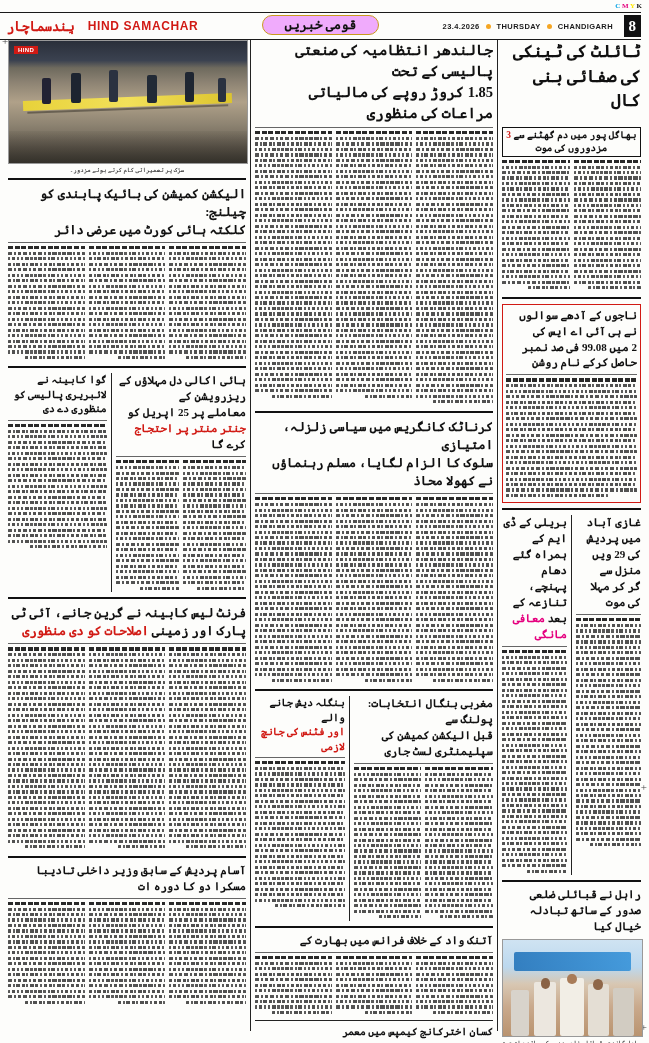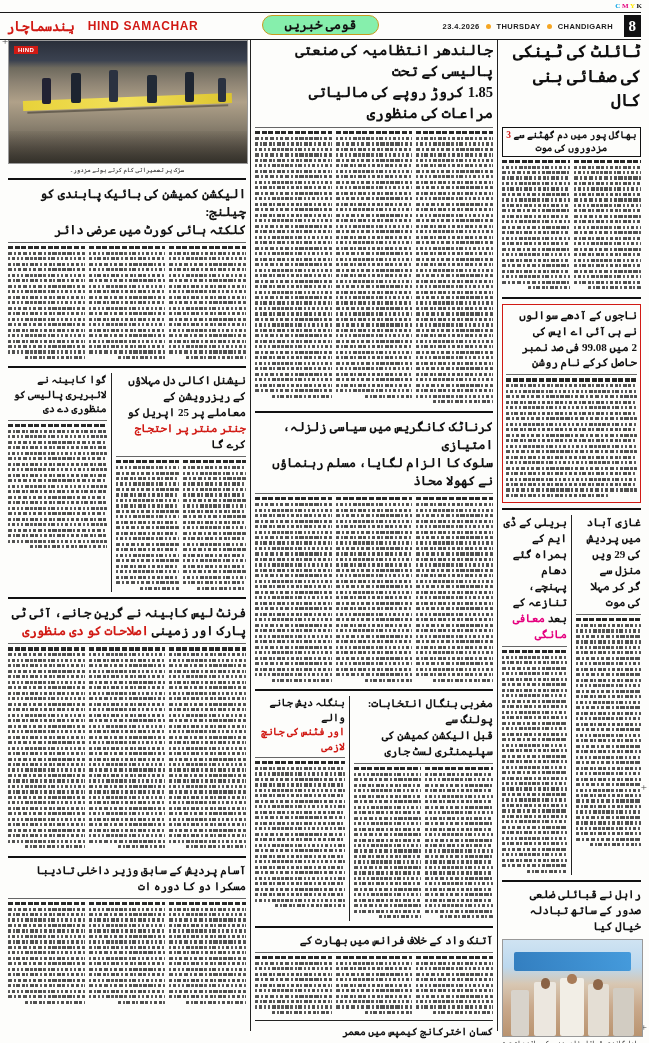--- a/index.html
+++ b/index.html
@@ -35,21 +35,21 @@
   }
   .mh-logo-en{
     color:#d11a14;font-weight:bold;font-size:12px;
     font-family:"Liberation Sans",sans-serif;letter-spacing:.6px;
     margin-left:10px;
   }
   .mh-center{
     flex:1;display:flex;justify-content:center;align-items:center;
   }
   .mh-badge{
-    background:#86efac;border:1px solid #c99a1e;border-radius:10px/50%;
+    background:#f0abfc;border:1px solid #c99a1e;border-radius:10px/50%;
     padding:1px 22px;font-size:13px;font-weight:bold;color:#111;
     font-family:"Liberation Serif",serif;
     transform:translateY(-1px);
   }
   .mh-right{display:flex;align-items:center;gap:6px;font-family:"Liberation Sans",sans-serif;font-size:7.5px;font-weight:bold;letter-spacing:.4px;color:#1a1a1a;}
   .dot{width:5px;height:5px;background:#f5a623;border-radius:50%;display:inline-block;}
   .pageno{
     background:#111;color:#fff;font-family:"Liberation Serif",serif;
     font-weight:bold;font-size:15px;width:17px;height:22px;
     display:flex;align-items:center;justify-content:center;margin-left:5px;
@@ -270,21 +270,21 @@
               <div class="ln v2"></div>
               <div class="ln short2"></div>
           </div>
         </div>
       </div>
 
       <div class="rule-thick"></div>
 
       <div style="display:flex;direction:rtl;gap:4px;">
         <div style="flex:1.32;border-left:1px solid #222;padding-left:4px;">
-          <div class="hl hl-m">نیشنل اکالی دل مہلاؤں کے ریزرویشن کے</div>
+          <div class="hl hl-m">ہائی اکالی دل مہلاؤں کے ریزرویشن کے</div>
           <div class="hl hl-m">
             <span>معاملے پر 25 اپریل کو</span>
             <span class="red">جنتر منتر پر احتجاج</span>
             <span>کرے گا</span>
           </div>
           <div class="rule-thin"></div>
           <div class="txtcols">
             <div>
                 <div class="dateline"></div>
               <div class="ln"></div>

